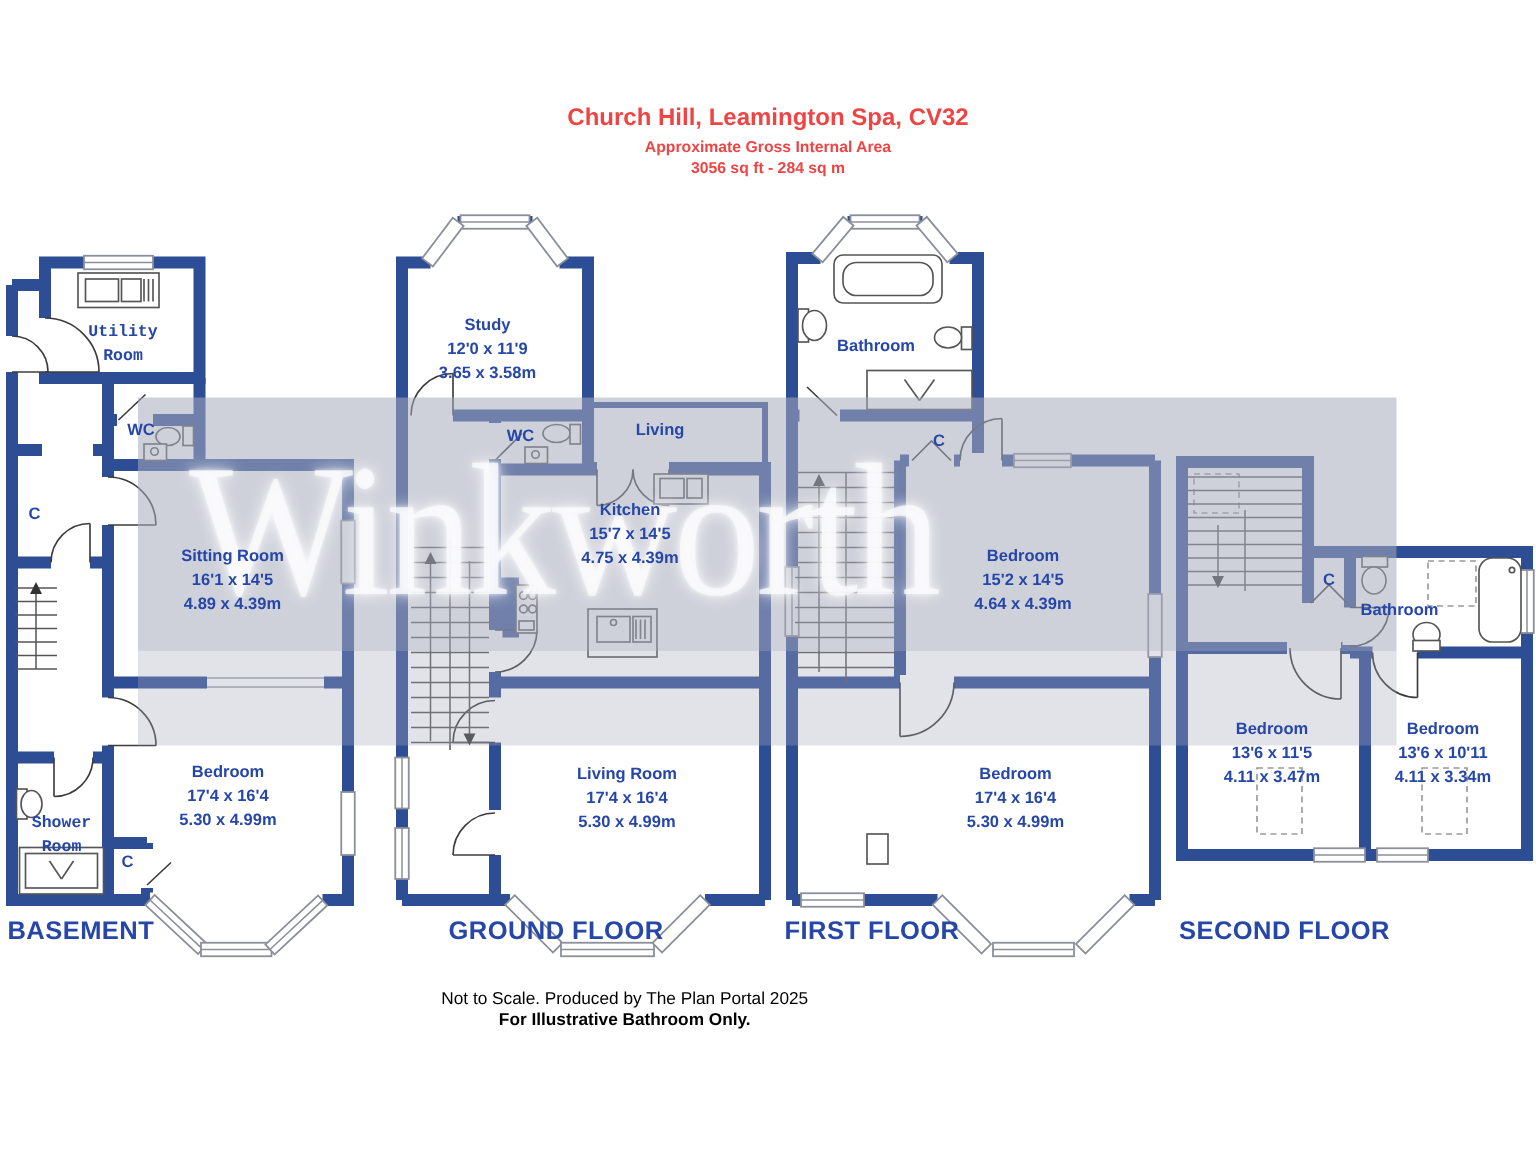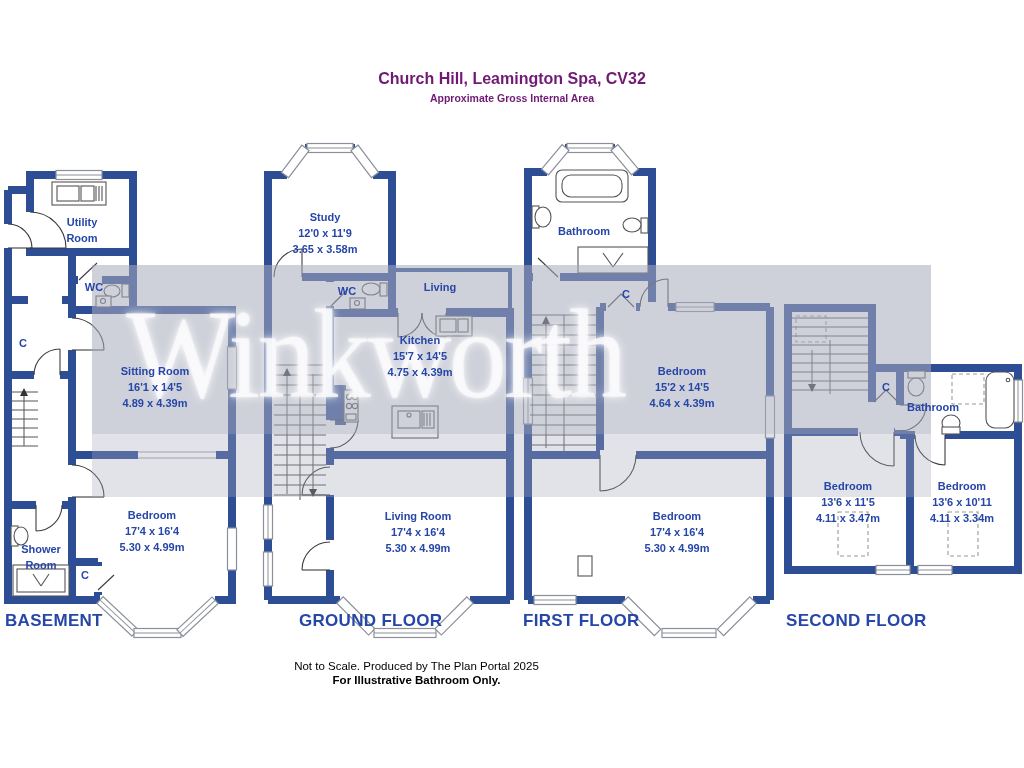--- a/index.html
+++ b/index.html
@@ -1,18 +1,18 @@
 <!DOCTYPE html>
 <html><head>
 <meta charset="utf-8">
 <style>
   html,body{margin:0;padding:0;background:#fff;}
   .page{position:relative;width:1024px;height:768px;background:#fff;overflow:hidden;
         font-family:"Liberation Sans",sans-serif;}
-  .hdr{position:absolute;left:0;width:1024px;text-align:center;color:#701a75;}
+  .hdr{position:absolute;left:0;width:1024px;text-align:center;color:#ef4444;}
   .hdr-title{top:70px;font-size:16px;font-weight:bold;}
   .hdr-sub{top:92px;font-size:10.5px;font-weight:bold;}
   .hdr-area{top:106px;font-size:10.5px;font-weight:bold;}
   .plans{position:absolute;left:0;top:0;width:1024px;height:768px;}
   
   .wall line,.wall rect,.wall path{stroke:#2d4d94;stroke-width:8;fill:none;}
   .wall-thin{stroke:#2d4d94;stroke-width:4;fill:none;}
   .wallfill{fill:#2d4d94;stroke:none;}
   .gap rect{fill:#ffffff;stroke:none;}
   .thin line{stroke:#9aa0ac;stroke-width:1;fill:none;}
@@ -28,32 +28,33 @@
            background:rgba(167,171,188,0.55);}
   .wm-band2{position:absolute;left:92px;top:434px;width:839px;height:63px;
            background:rgba(167,171,188,0.33);}
   .wm-text{position:absolute;left:126px;top:292px;font-family:"Liberation Serif",serif;
            font-size:126px;line-height:1;color:rgba(250,250,253,0.78);letter-spacing:-3px;
            transform:scaleX(.92);transform-origin:left top;white-space:nowrap;
            text-shadow:0 0 10px rgba(255,255,255,.9),0 0 3px rgba(255,255,255,.6);}
   
   .rl{position:absolute;transform:translateX(-50%);text-align:center;color:#2646a8;
       font-size:11px;line-height:16px;font-weight:bold;white-space:nowrap;}
-  .rl.wrap{white-space:normal;width:60px;}
+  .rl.wrap{white-space:normal;width:60px;font-family:Liberation Mono, monospace;}
   .fl{position:absolute;color:#2646a8;font-size:17px;font-weight:bold;letter-spacing:.3px;}
   .ftr{position:absolute;left:0;width:833px;text-align:center;color:#000;font-size:11.5px;}
   .ftr.b{font-weight:bold;}
 </style>
 </head>
 <body>
 
 <div class="page">
 
   <div class="hdr hdr-title">Church Hill, Leamington Spa, CV32</div>
   <div class="hdr hdr-sub">Approximate Gross Internal Area</div>
+  <div class="hdr hdr-area">3056 sq ft - 284 sq m</div>
 
   <svg class="plans" viewBox="0 0 1024 768">
 
     <g>
       <g class="wall">
         <rect x="30" y="175" width="103" height="77"></rect>
         <line x1="72" y1="252" x2="72" y2="310"></line>
         <line x1="133" y1="252" x2="133" y2="310"></line>
         <line x1="72" y1="280" x2="133" y2="280"></line>
         <rect x="72" y="310" width="160" height="290"></rect>

